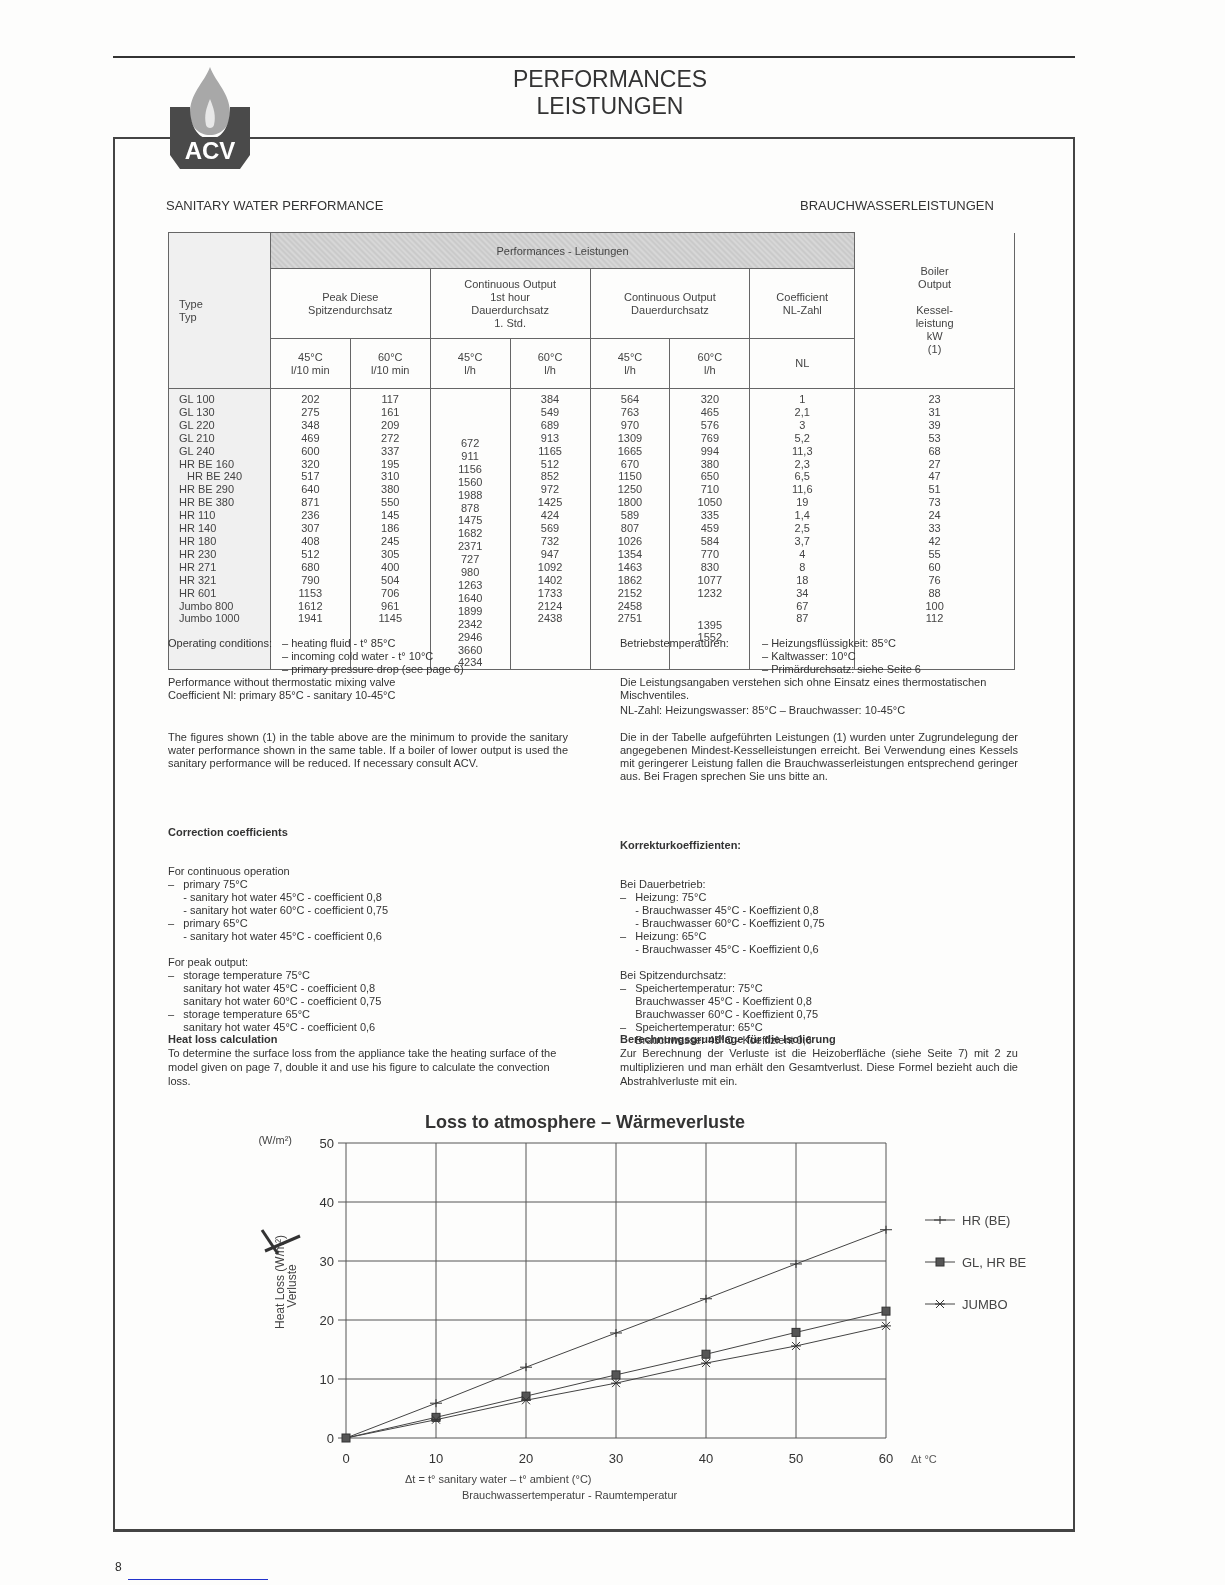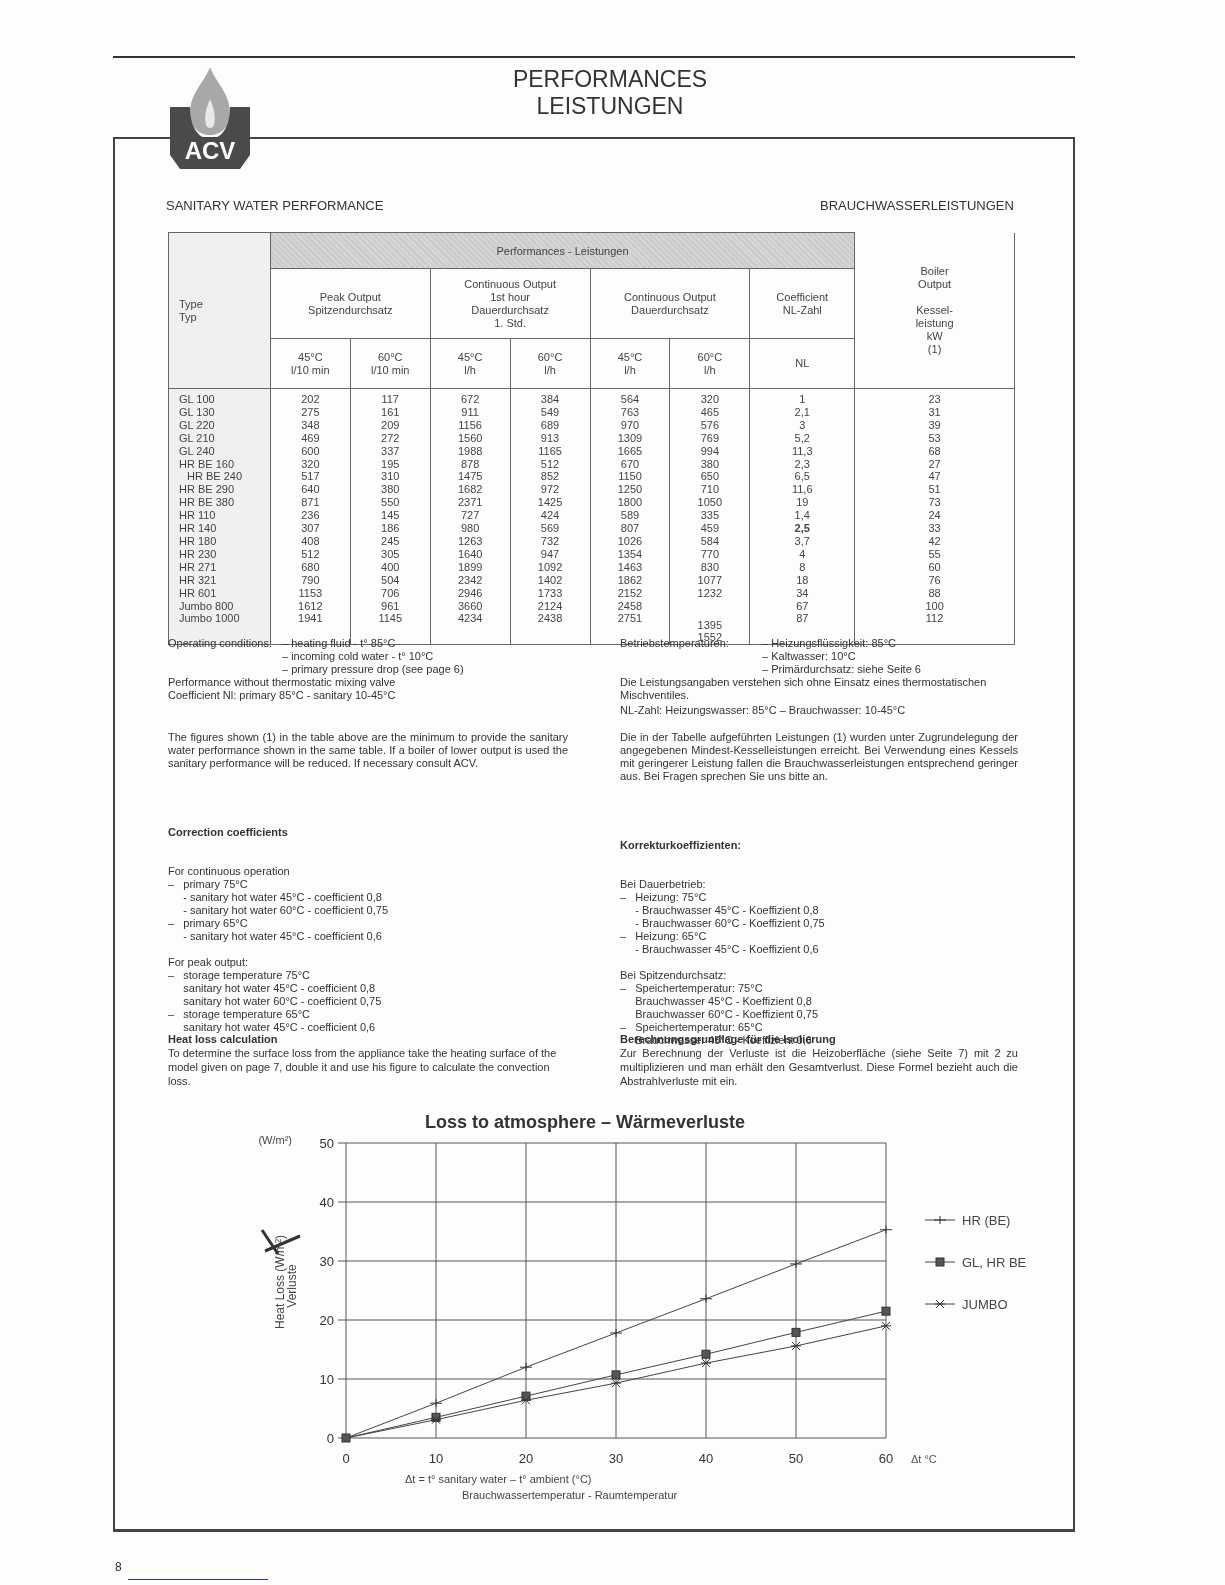--- a/index.html
+++ b/index.html
@@ -36,21 +36,21 @@
 <div class="abs logo">
   <svg width="92" height="112" viewBox="0 0 92 112">
     <path d="M46 4 C40 20 26 30 26 50 C26 64 35 72 46 72 C57 72 66 64 66 50 C66 30 52 20 46 4 Z" fill="#a8a8a8"></path>
     <path d="M46 36 C42 46 40 52 42 62 C43 66 49 66 50 62 C52 52 50 46 46 36 Z" fill="#e8e8e8"></path>
     <path d="M6 44 L26 44 C26 66 36 76 46 76 C56 76 66 66 66 44 L86 44 L86 92 L76 106 L16 106 L6 92 Z" fill="#4a4a4a"></path>
     <text x="46" y="96" text-anchor="middle" font-family="Liberation Serif, serif" font-weight="bold" font-size="24" fill="#fff">ACV</text>
   </svg>
 </div>
 
 <div class="abs sec-head" style="left:166px;">SANITARY WATER PERFORMANCE</div>
-<div class="abs sec-head" style="left:820px;">BRAUCHWASSERLEISTUNGEN</div>
+<div class="abs sec-head" style="left:800px;">BRAUCHWASSERLEISTUNGEN</div>
 
 <table class="perf">
   <colgroup>
     <col style="width:102px">
       <col style="width:80px">
       <col style="width:80px">
       <col style="width:80px">
       <col style="width:80px">
       <col style="width:80px">
       <col style="width:80px">
@@ -74,21 +74,21 @@
         <span>Kessel-</span>
             <span>leistung</span>
             <span>kW</span>
             <span>(1)</span>
       </div>
     </td>
   </tr>
   <tr style="height:70px">
     <td colspan="2">
           <div class="cell-lines">
-            <span>Peak Output</span>
+            <span>Peak Diese</span>
             <span>Spitzendurchsatz</span>
           </div>
         </td>
     <td colspan="2">
           <div class="cell-lines">
             <span>Continuous Output</span>
             <span>1st hour</span>
             <span>Dauerdurchsatz</span>
             <span>1. Std.</span>
           </div>
@@ -204,21 +204,21 @@
           <div style="line-height: 12.9px;">186</div>
           <div style="line-height: 12.9px;">245</div>
           <div style="line-height: 12.9px;">305</div>
           <div style="line-height: 12.9px;">400</div>
           <div style="line-height: 12.9px;">504</div>
           <div style="line-height: 12.9px;">706</div>
           <div style="line-height: 12.9px;">961</div>
           <div style="line-height: 12.9px;">1145</div>
         </td>
     <td id="col-c1_45" style="vertical-align:top; padding-top:4px;">
-          <div style="line-height: 12.9px;">672</div>
+          <div style="line-height: 12.9px; margin-top: 44px;">672</div>
           <div style="line-height: 12.9px;">911</div>
           <div style="line-height: 12.9px;">1156</div>
           <div style="line-height: 12.9px;">1560</div>
           <div style="line-height: 12.9px;">1988</div>
           <div style="line-height: 12.9px;">878</div>
           <div style="line-height: 12.9px;">1475</div>
           <div style="line-height: 12.9px;">1682</div>
           <div style="line-height: 12.9px;">2371</div>
           <div style="line-height: 12.9px;">727</div>
           <div style="line-height: 12.9px;">980</div>
@@ -294,21 +294,21 @@
           <div style="line-height: 12.9px;">1</div>
           <div style="line-height: 12.9px;">2,1</div>
           <div style="line-height: 12.9px;">3</div>
           <div style="line-height: 12.9px;">5,2</div>
           <div style="line-height: 12.9px;">11,3</div>
           <div style="line-height: 12.9px;">2,3</div>
           <div style="line-height: 12.9px;">6,5</div>
           <div style="line-height: 12.9px;">11,6</div>
           <div style="line-height: 12.9px;">19</div>
           <div style="line-height: 12.9px;">1,4</div>
-          <div style="line-height: 12.9px; font-weight: bold;">2,5</div>
+          <div style="line-height: 12.9px;">2,5</div>
           <div style="line-height: 12.9px;">3,7</div>
           <div style="line-height: 12.9px;">4</div>
           <div style="line-height: 12.9px;">8</div>
           <div style="line-height: 12.9px;">18</div>
           <div style="line-height: 12.9px;">34</div>
           <div style="line-height: 12.9px;">67</div>
           <div style="line-height: 12.9px;">87</div>
         </td>
     <td id="col-kw" style="vertical-align:top; padding-top:4px;">
           <div style="line-height: 12.9px;">23</div>

